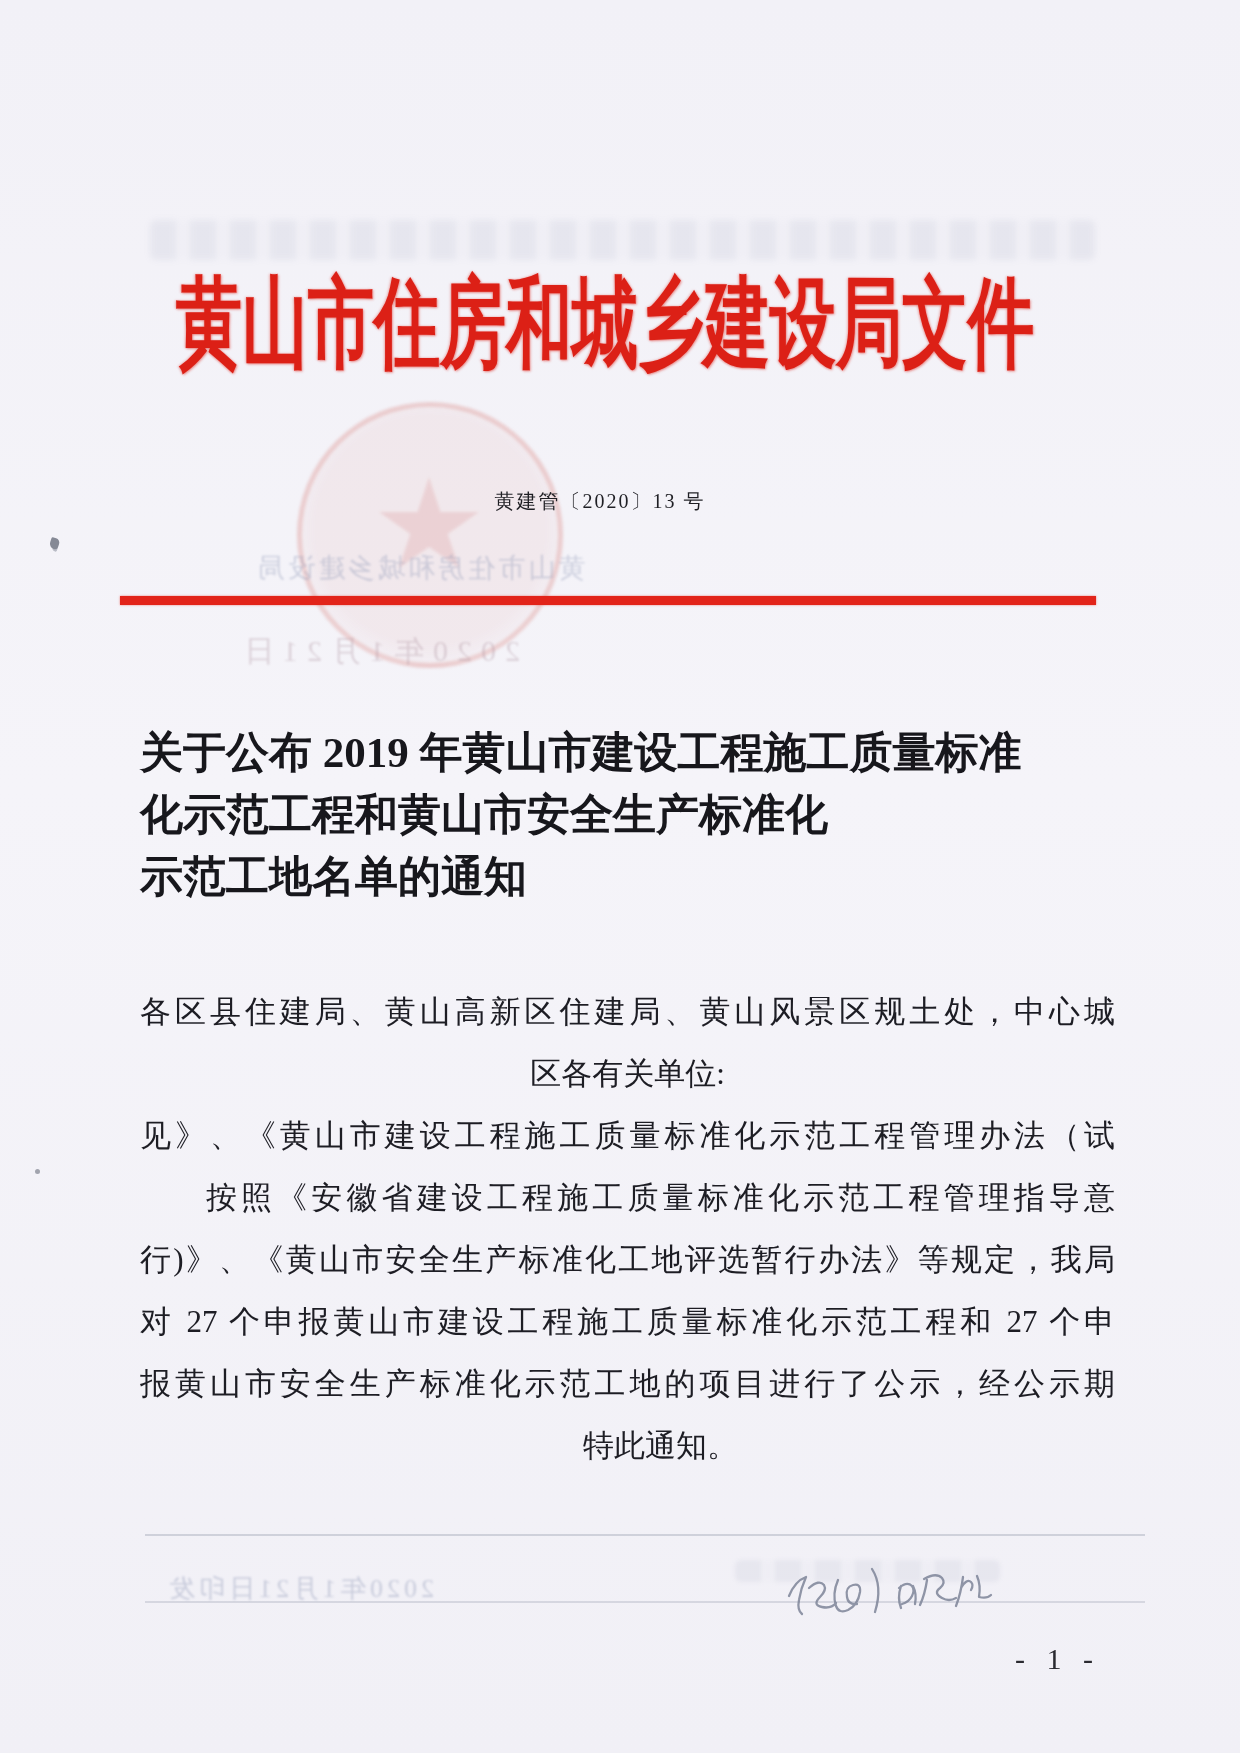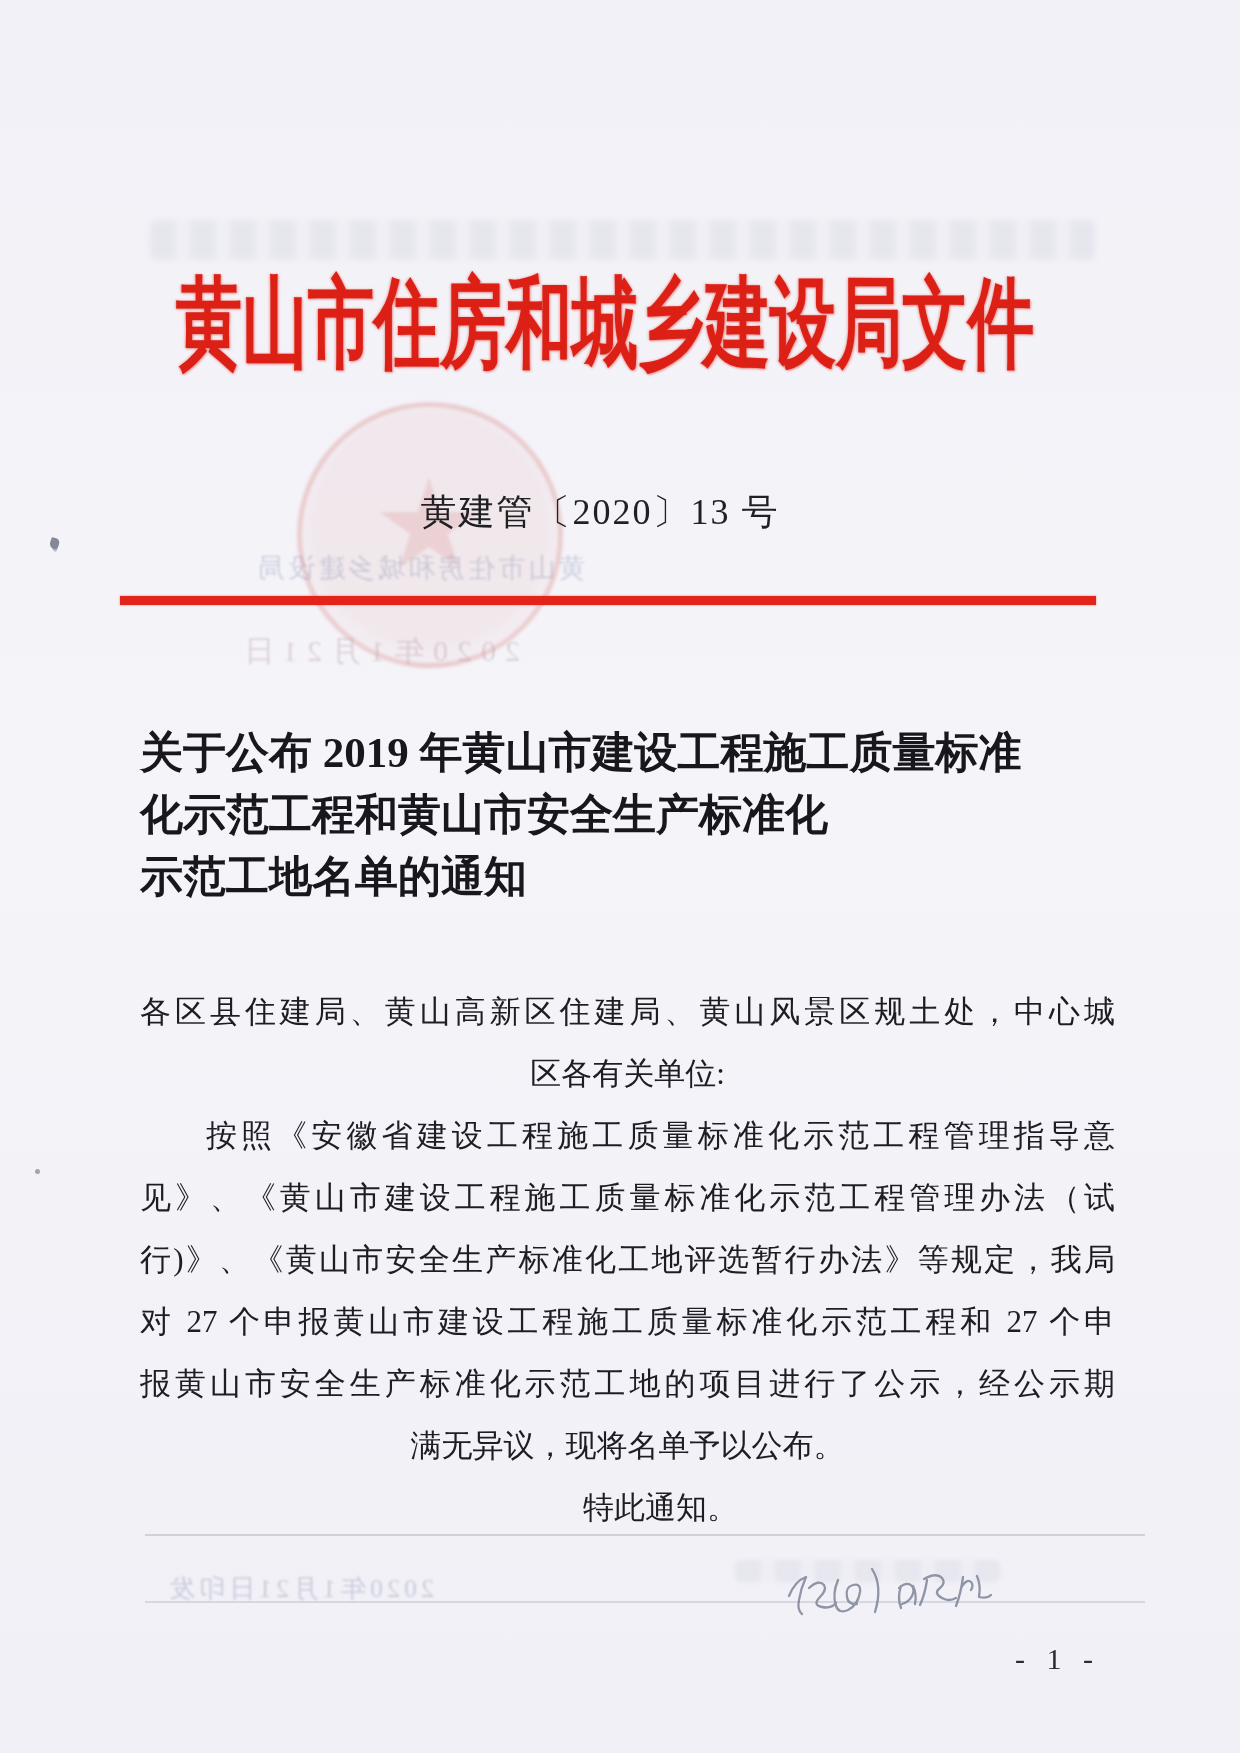--- a/index.html
+++ b/index.html
@@ -44,21 +44,21 @@
   .speck-2{left:35px;top:1169px;width:5px;height:5px;border-radius:50%;opacity:.6;}
   
   .org-title{
     position:absolute;left:0;top:256px;width:1210px;text-align:center;
     font-size:66px;font-weight:900;color:#dc2016;white-space:nowrap;
     transform:scaleY(1.5);transform-origin:50% 0;
     text-shadow:1px 1px 2px rgba(220,32,22,.45), -1px 0 2px rgba(220,32,22,.30);
   }
   .doc-number{
     position:absolute;left:0;top:488px;width:1200px;text-align:center;
-    font-size:36px;color:#1f1f24;letter-spacing:2px;
+    font-size:20px;color:#1f1f24;letter-spacing:2px;
   }
   .red-line{
     position:absolute;left:120px;top:596px;width:976px;height:9px;
     background:#e2241a;box-shadow:0 0 2px rgba(226,36,26,.55);
   }
   
   .doc-title{
     position:absolute;left:140px;top:722px;width:975px;text-align:left;
     font-size:43px;line-height:62px;font-weight:bold;color:#17171c;
   }
@@ -95,26 +95,25 @@
 
   <div class="doc-title">
     <div>关于公布 2019 年黄山市建设工程施工质量标准</div>
     <div>化示范工程和黄山市安全生产标准化</div>
     <div>示范工地名单的通知</div>
   </div>
 
   <div class="doc-body">
     <div class="bl fill">各区县住建局、黄山高新区住建局、黄山风景区规土处，中心城</div>
     <div class="bl">区各有关单位:</div>
+    <div class="bl fill">见》、《黄山市建设工程施工质量标准化示范工程管理办法（试</div>
     <div class="bl fill indent">按照《安徽省建设工程施工质量标准化示范工程管理指导意</div>
-    <div class="bl fill">见》、《黄山市建设工程施工质量标准化示范工程管理办法（试</div>
     <div class="bl fill">行)》、《黄山市安全生产标准化工地评选暂行办法》等规定，我局</div>
     <div class="bl fill">对 27 个申报黄山市建设工程施工质量标准化示范工程和 27 个申</div>
     <div class="bl fill">报黄山市安全生产标准化示范工地的项目进行了公示，经公示期</div>
-    <div class="bl">满无异议，现将名单予以公布。</div>
     <div class="bl indent">特此通知。</div>
   </div>
 
   <div class="crease crease-1"></div>
   <div class="crease crease-2"></div>
   <div class="bleed-band band-footer"></div>
   <div class="bleed-text bleed-imprint">2020年1月21日印发</div>
 
   <svg class="handwriting" width="230" height="78" viewBox="0 0 230 78">
     <g fill="none" stroke="#7e8599" stroke-width="2.3" stroke-linecap="round" stroke-linejoin="round">

